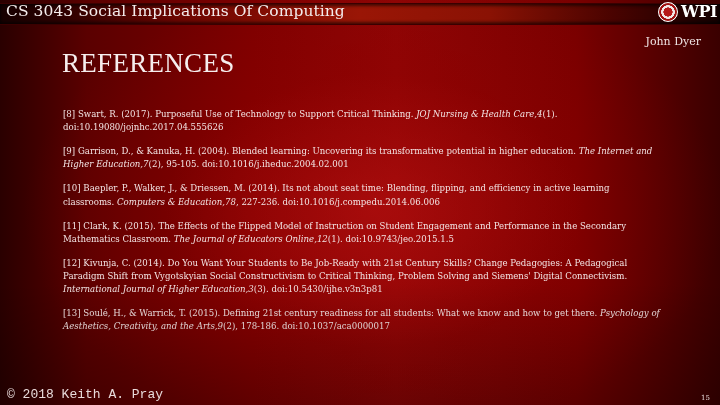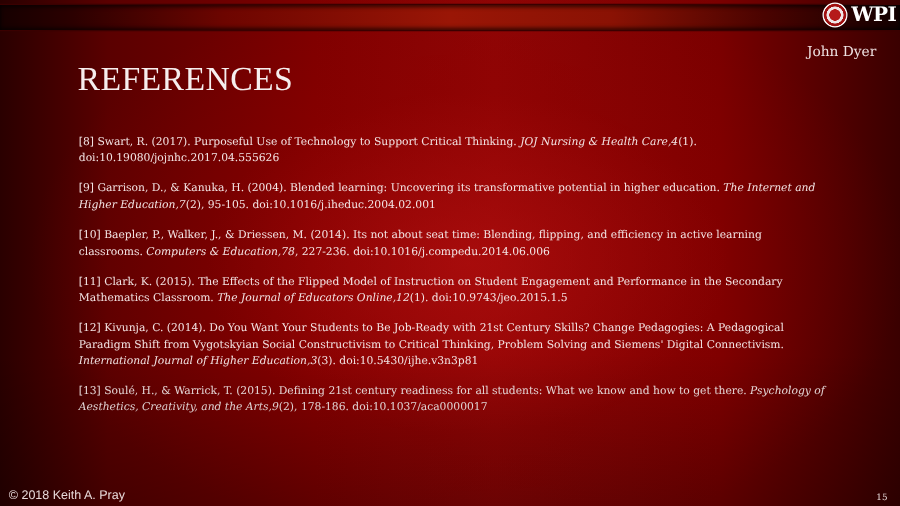--- a/index.html
+++ b/index.html
@@ -109,42 +109,43 @@
     .ref {
       margin: 0 0 10.8px 0;
     }
     .ref i {
       font-style: italic;
     }
     .footer-left {
       position: absolute;
       left: 7px;
       bottom: 3px;
-      font-family: Liberation Sans, sans-serif;
-      font-size: 10px;
+      font-family: Liberation Mono, monospace;
+      font-size: 13px;
       color: #e8dada;
       white-space: nowrap;
       z-index: 2;
     }
     .footer-right {
       position: absolute;
       right: 10px;
       bottom: 3px;
       font-family: "DejaVu Serif", serif;
       font-size: 7px;
       color: #e8dada;
       z-index: 2;
     }
   </style>
 </head>
 <body>
 
 <div class="slide">
 
   <div class="header-bar"></div>
+  <div class="course-title">CS 3043 Social Implications Of Computing</div>
 
   <div class="logo">
     <div class="logo-seal"></div>
     <span class="logo-text">WPI</span>
   </div>
 
   <div class="author">John Dyer</div>
 
   <div class="page-title">REFERENCES</div>
 

